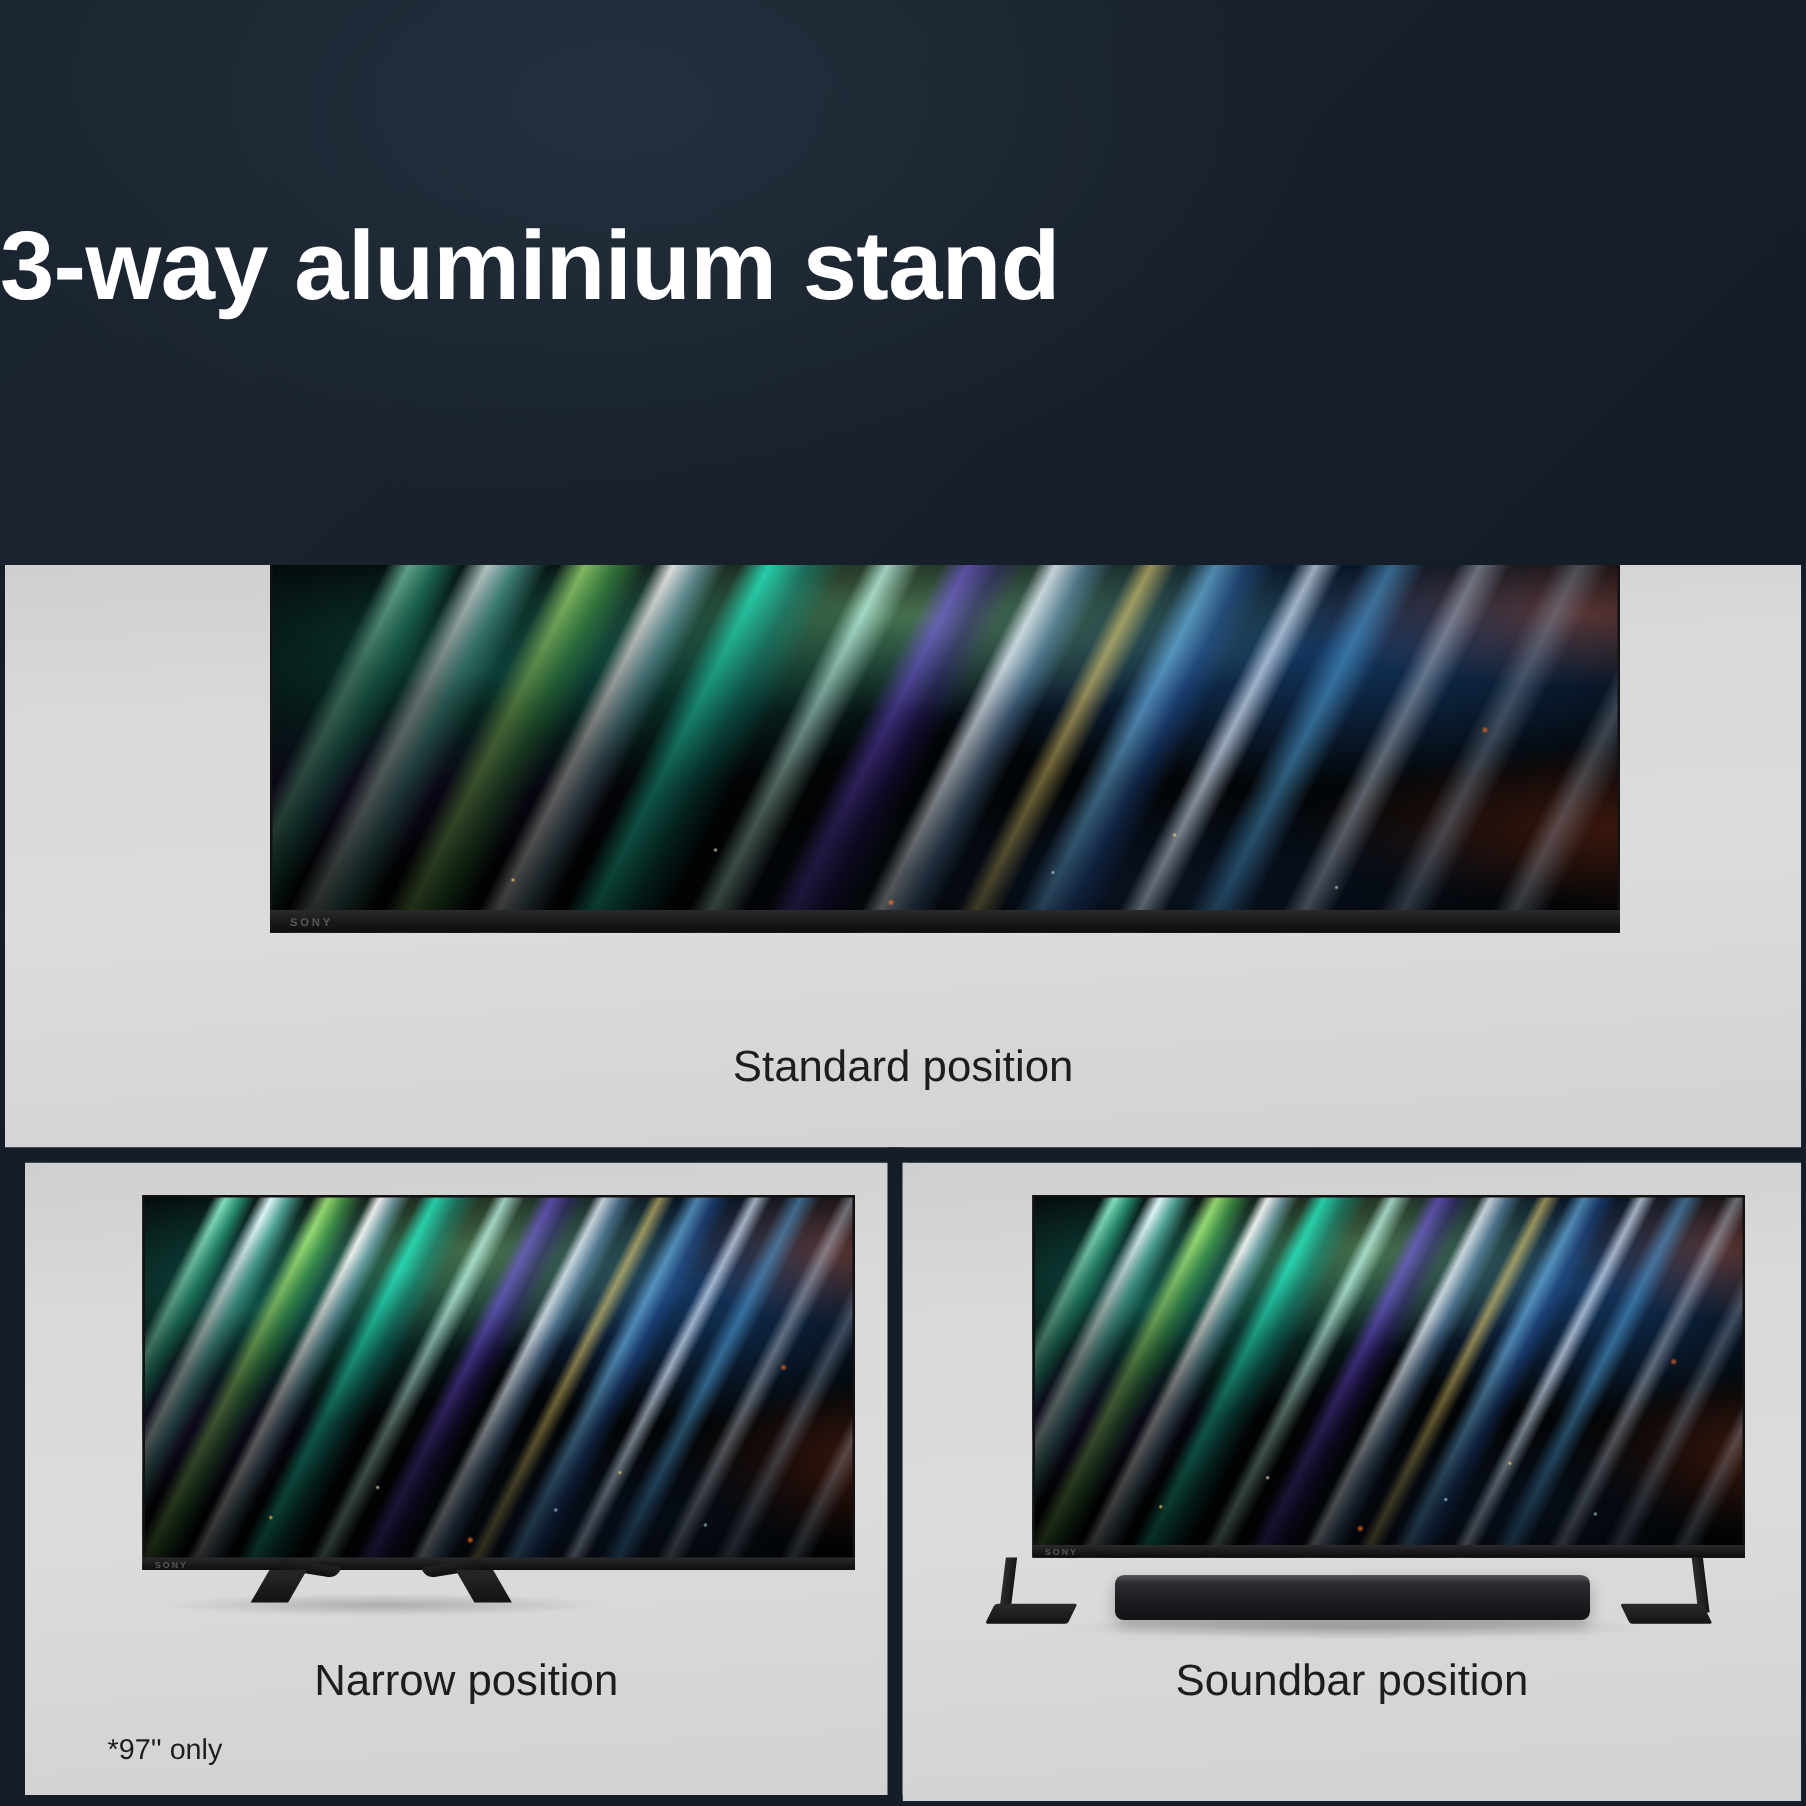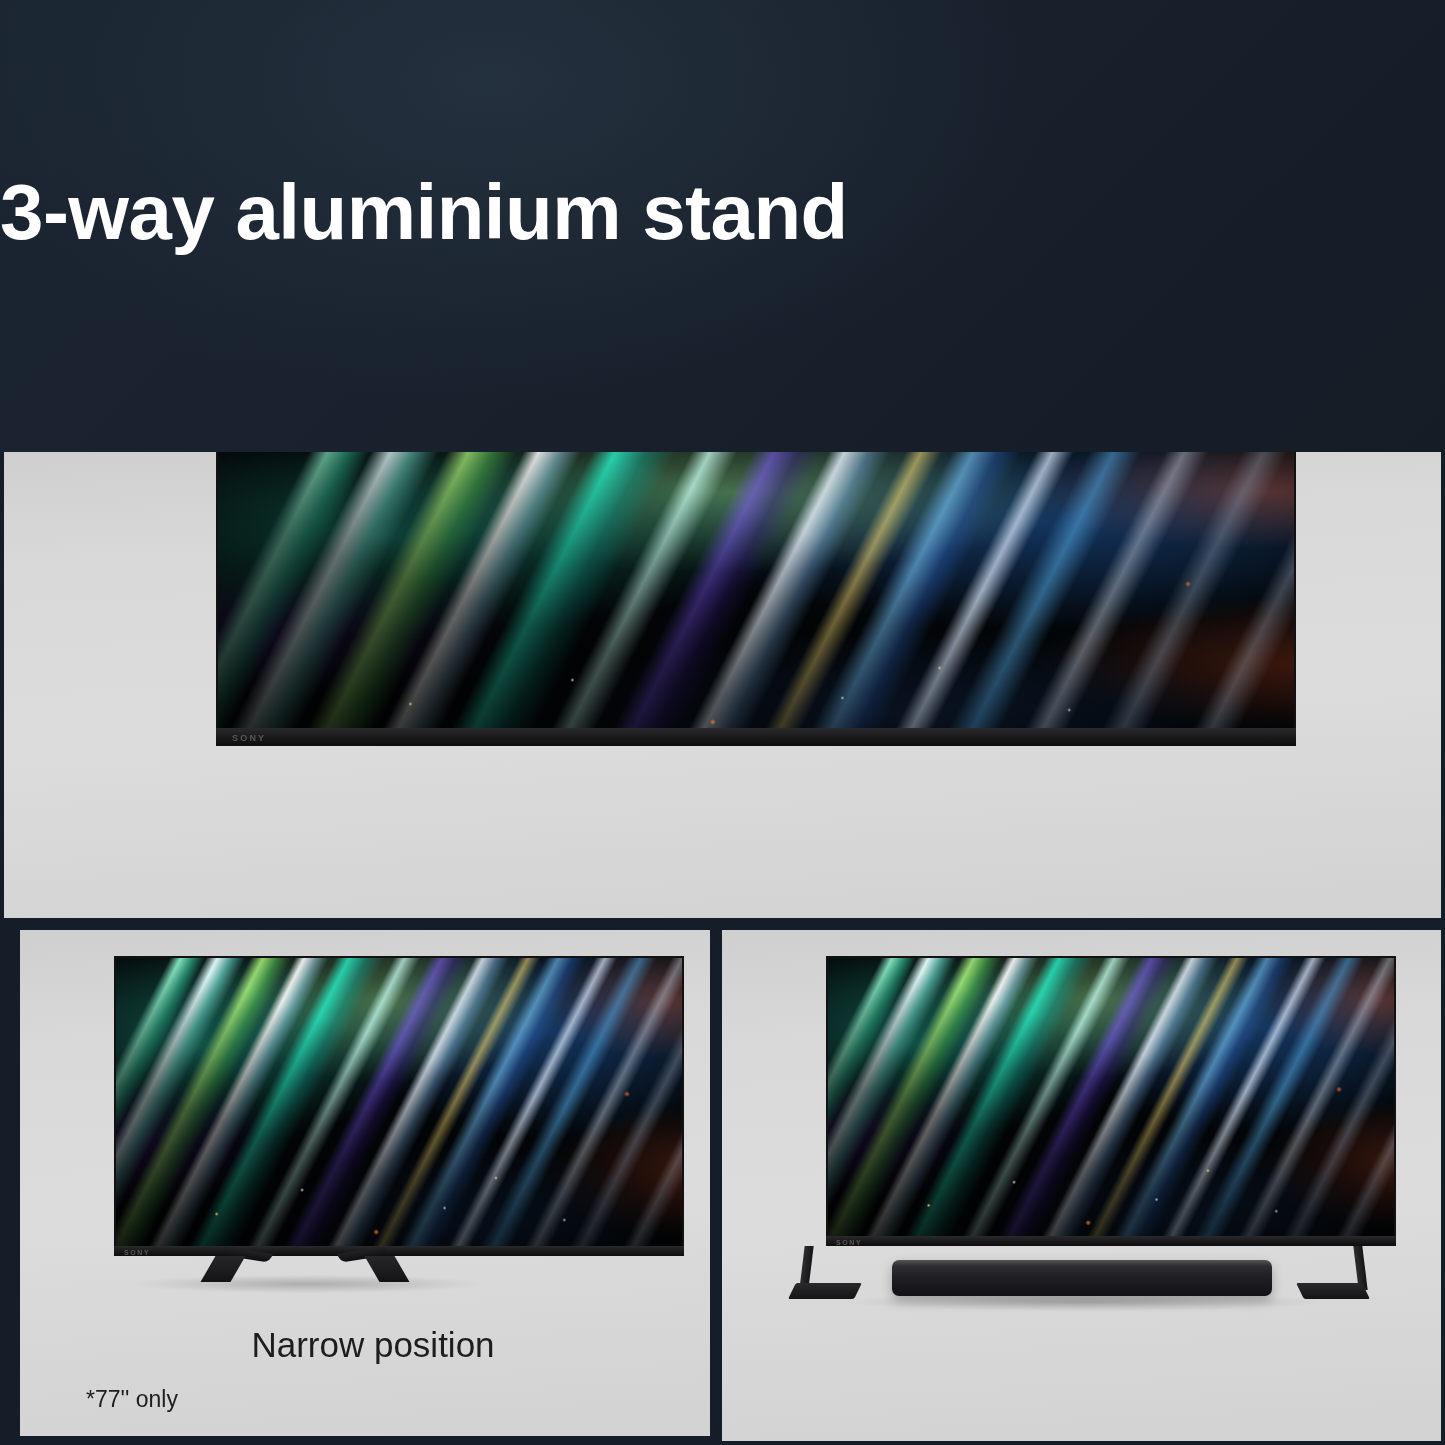--- a/index.html
+++ b/index.html
@@ -219,20 +219,21 @@
           <div class="art"></div>
           <div class="art-dark"></div>
           <div class="art-spark"></div>
         </div>
         <div class="tv-bezel"></div>
         <div class="tv-chin">
           <div class="sony-logo">SONY</div>
         </div>
       </div>
 
+      <div class="caption cap-standard">Standard position</div>
     </div>
 
     <div class="panel panel-narrow">
 
       <div class="tv tv-narrow" style="left:64px;top:26px;width:570px;height:300px;">
         <div class="tv-screen">
           <div class="art"></div>
           <div class="art-dark"></div>
           <div class="art-spark"></div>
         </div>
@@ -242,21 +243,21 @@
         </div>
       </div>
 
       <div class="leg-nar-arm leg-nar-arm-l" style="left:204px;top:324px;"></div>
       <div class="leg-nar-arm leg-nar-arm-r" style="left:318px;top:324px;"></div>
       <div class="leg-nar leg-nar-l" style="left:188px;top:326px;"></div>
       <div class="leg-nar leg-nar-r" style="left:352px;top:326px;"></div>
       <div class="shadow-nar" style="left:112px;top:345px;width:350px;"></div>
 
       <div class="caption cap-narrow">Narrow position</div>
-      <div class="footnote">*77'' only</div>
+      <div class="footnote">*97'' only</div>
     </div>
 
     <div class="panel panel-soundbar">
 
       <div class="tv tv-sound" style="left:74px;top:26px;width:570px;height:290px;">
         <div class="tv-screen">
           <div class="art"></div>
           <div class="art-dark"></div>
           <div class="art-spark"></div>
         </div>
@@ -269,20 +270,21 @@
       <div class="leg-sb-post leg-sb-post-l" style="left:80px;top:316px;"></div>
       <div class="leg-sb-post leg-sb-post-r" style="left:634px;top:316px;"></div>
       <div class="leg-sb-foot leg-sb-foot-l" style="left:70px;top:353px;"></div>
       <div class="leg-sb-foot leg-sb-foot-r" style="left:578px;top:353px;"></div>
 
       <div class="soundbar" style="left:170px;top:330px;">
         <div class="soundbar-top"></div>
       </div>
       <div class="shadow-sb" style="left:122px;top:363px;width:480px;"></div>
 
+      <div class="caption cap-soundbar">Soundbar position</div>
     </div>
 
     <div class="div-h" style="top:466px;height:12px;"></div>
     <div class="div-v" style="top:466px;height:527px;"></div>
   </div>
 
   <div class="edge-l"></div>
   <div class="edge-r"></div>
   <div class="edge-b"></div>
 

